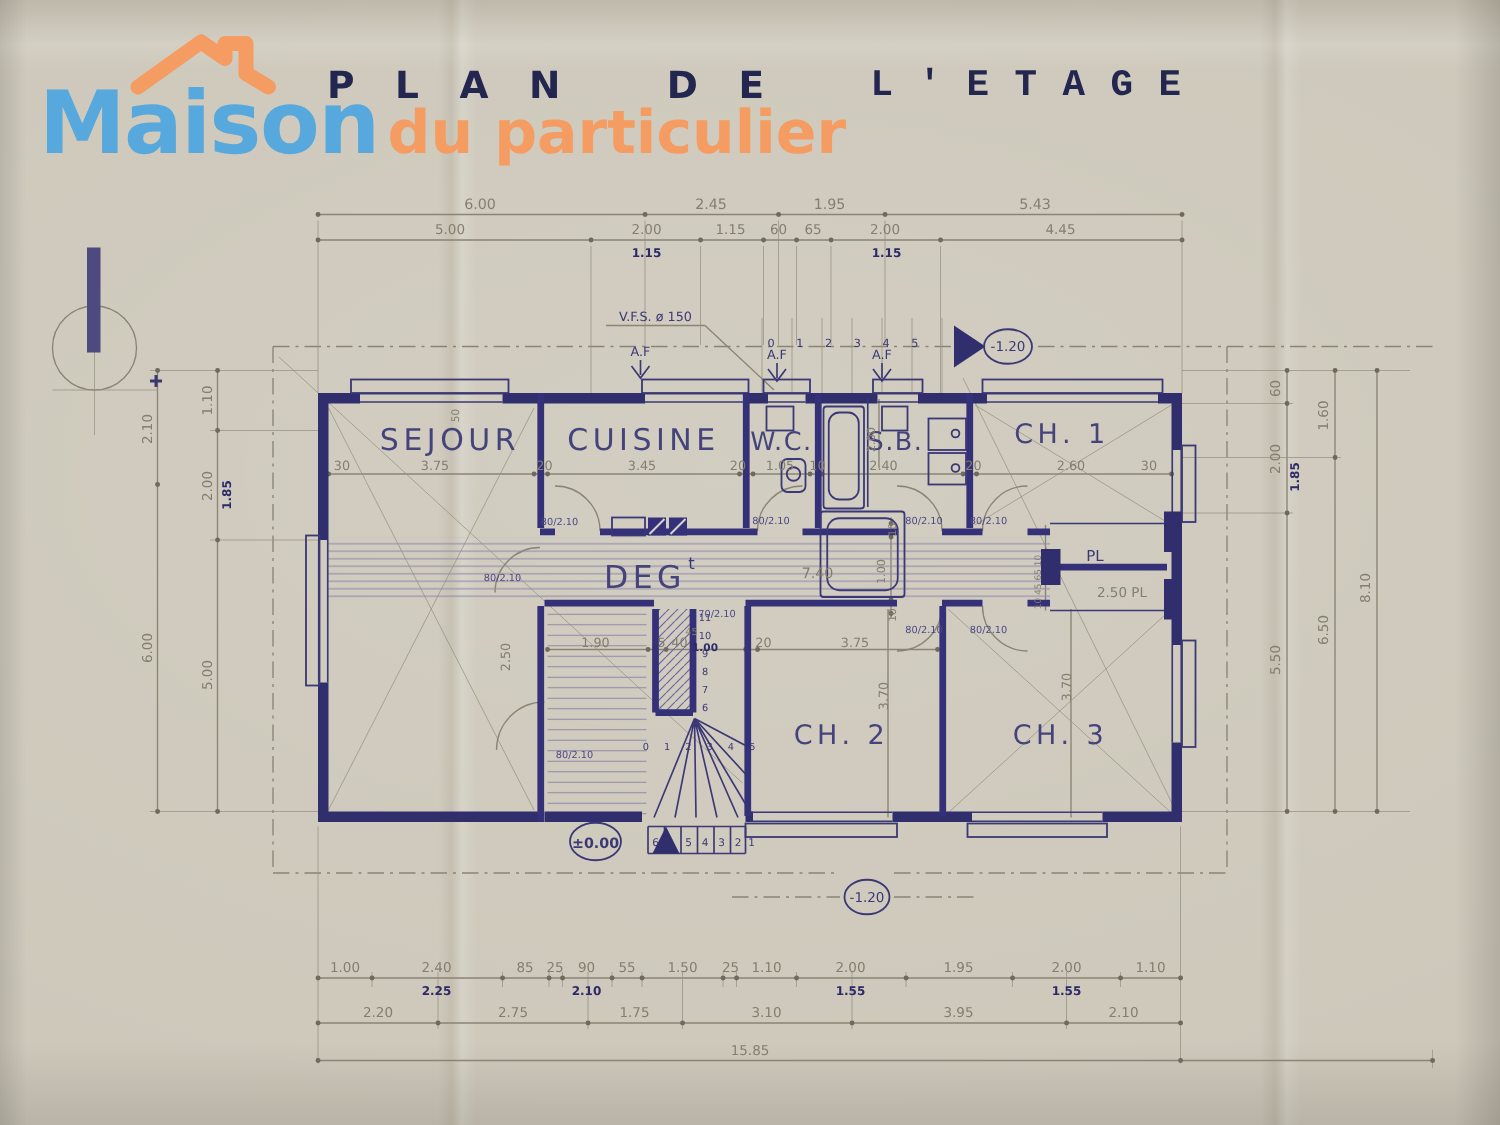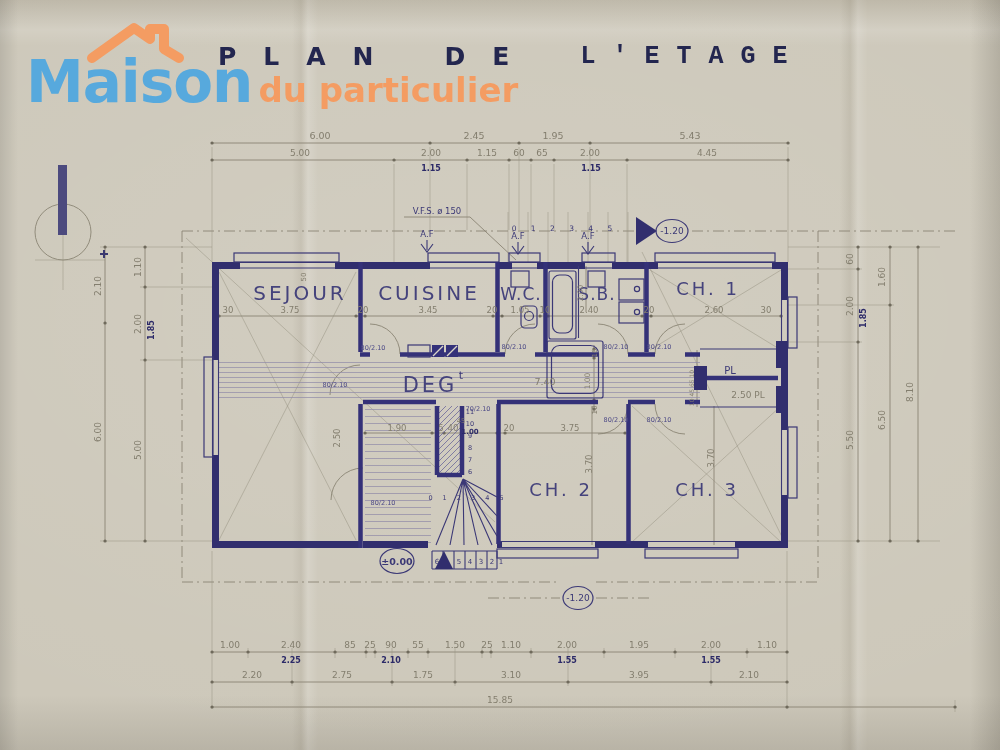--- a/index.html
+++ b/index.html
@@ -16,21 +16,21 @@
       linear-gradient(90deg, rgba(0,0,0,0) 292px, rgba(110,100,80,.10) 301px, rgba(255,255,255,.16) 308px, rgba(0,0,0,0) 318px),
       linear-gradient(90deg, rgba(0,0,0,0) 840px, rgba(110,100,80,.12) 850px, rgba(255,255,255,.14) 858px, rgba(0,0,0,0) 868px),
       radial-gradient(130% 95% at 48% 42%, rgba(255,255,255,.10), rgba(0,0,0,0) 65%),
       #cdc8ba;}
   .hdr-title{position:absolute;left:218px;top:42px;display:flex;gap:44px;
     color:#23264f;font-weight:bold;font-size:25px;z-index:1;}
   .hdr-title span{letter-spacing:27px;}
   .hdr-title .w3{letter-spacing:17px;font-family:Liberation Mono, monospace;}
   .logo{position:absolute;left:26px;top:48px;display:flex;align-items:baseline;z-index:2;}
   .logo-blue{color:#57a9dd;font-weight:bold;font-size:58px;letter-spacing:-1px;}
-  .logo-orange{color:#f49c62;font-weight:bold;font-size:34px;margin-left:6px;}
+  .logo-orange{color:#f49c62;font-weight:bold;font-size:40px;margin-left:6px;}
   .roof{position:absolute;left:58px;top:-32px;z-index:3;}
   svg text{fill:#837e6e;font-size:9px;font-family:"DejaVu Sans", sans-serif;}
   text.ink{fill:#3b3876;}
   text.room{fill:#45437c;font-size:20px;letter-spacing:3px;}
   text.dark{fill:#2c2a68;font-weight:bold;font-size:8px;}
   text.door{fill:#4b4886;font-size:6.5px;}
   .pen{stroke:#8a8474;fill:none;stroke-width:0.9;}
   .penl{stroke:#948f7f;fill:none;stroke-width:0.6;opacity:.8;}
   .wall{stroke:#312e6e;fill:none;stroke-width:7;}
   .iwall{stroke:#343178;fill:none;stroke-width:4.5;}

